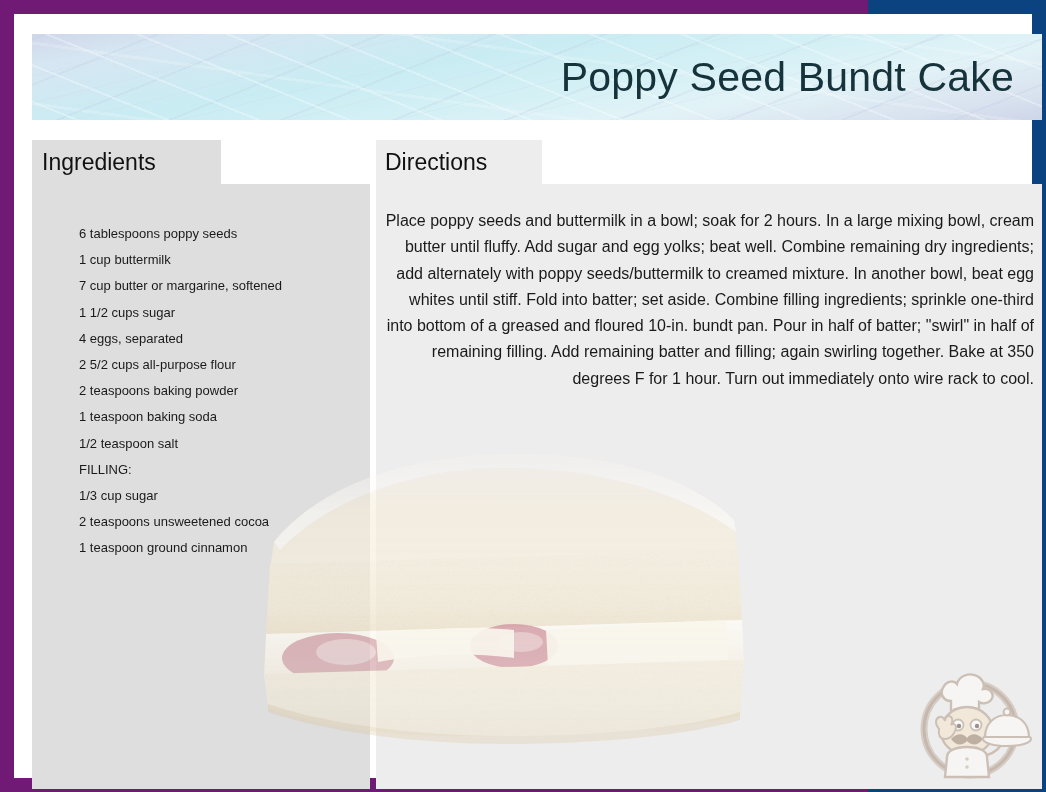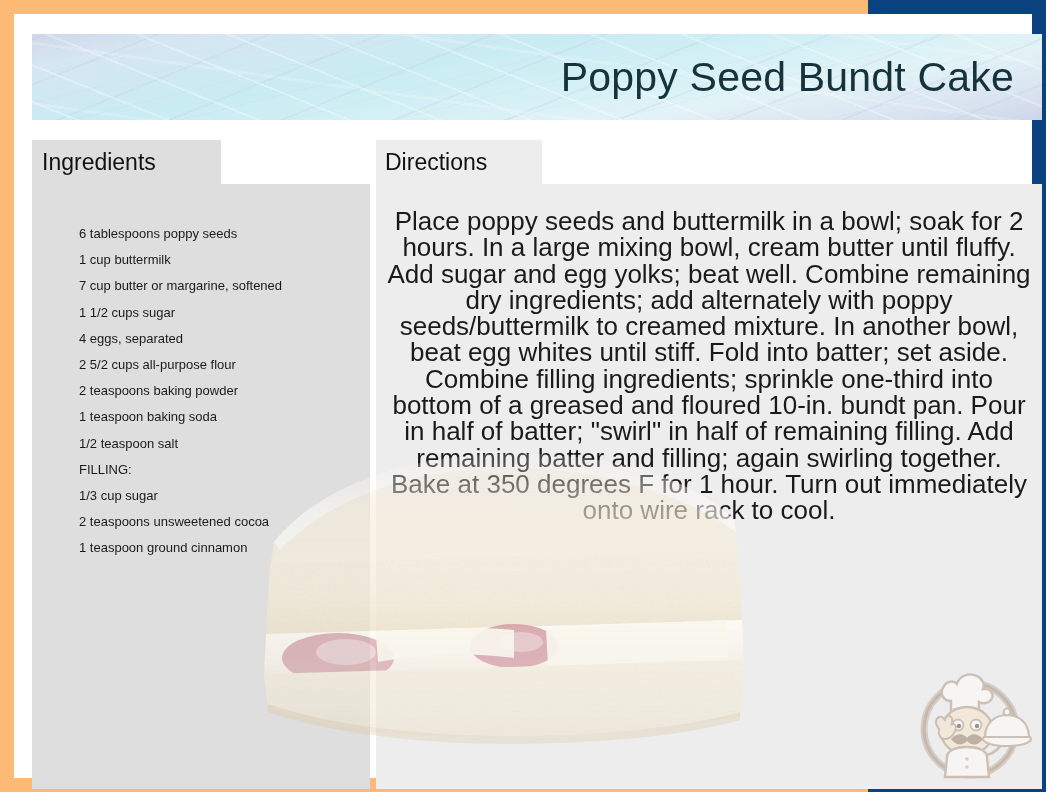--- a/index.html
+++ b/index.html
@@ -12,21 +12,21 @@
     overflow: hidden;
     font-family: "Liberation Sans", sans-serif;
     background: #0b4380;
   }
 
   
   .card {
     position: relative;
     width: 868px;
     height: 792px;
-    background: #fdba74;
+    background: #701a75;
     box-sizing: border-box;
   }
   .card-inner {
     position: absolute;
     left: 14px;
     top: 14px;
     width: 1018px;
     height: 764px;
     background: #ffffff;
   }
@@ -140,24 +140,24 @@
     top: 170px;
     width: 666px;
     height: 605px;
     background: #ededed;
   }
   .directions-text {
     position: absolute;
     left: 8px;
     top: 24px;
     width: 650px;
-    font-size: 26px;
+    font-size: 16px;
     line-height: 26.3px;
     color: #1a1a1a;
-    text-align: center;
+    text-align: right;
   }
 
   
   .cake-photo {
     position: absolute;
     left: 232px;
     top: 432px;
     width: 512px;
     height: 300px;
     z-index: 4;

